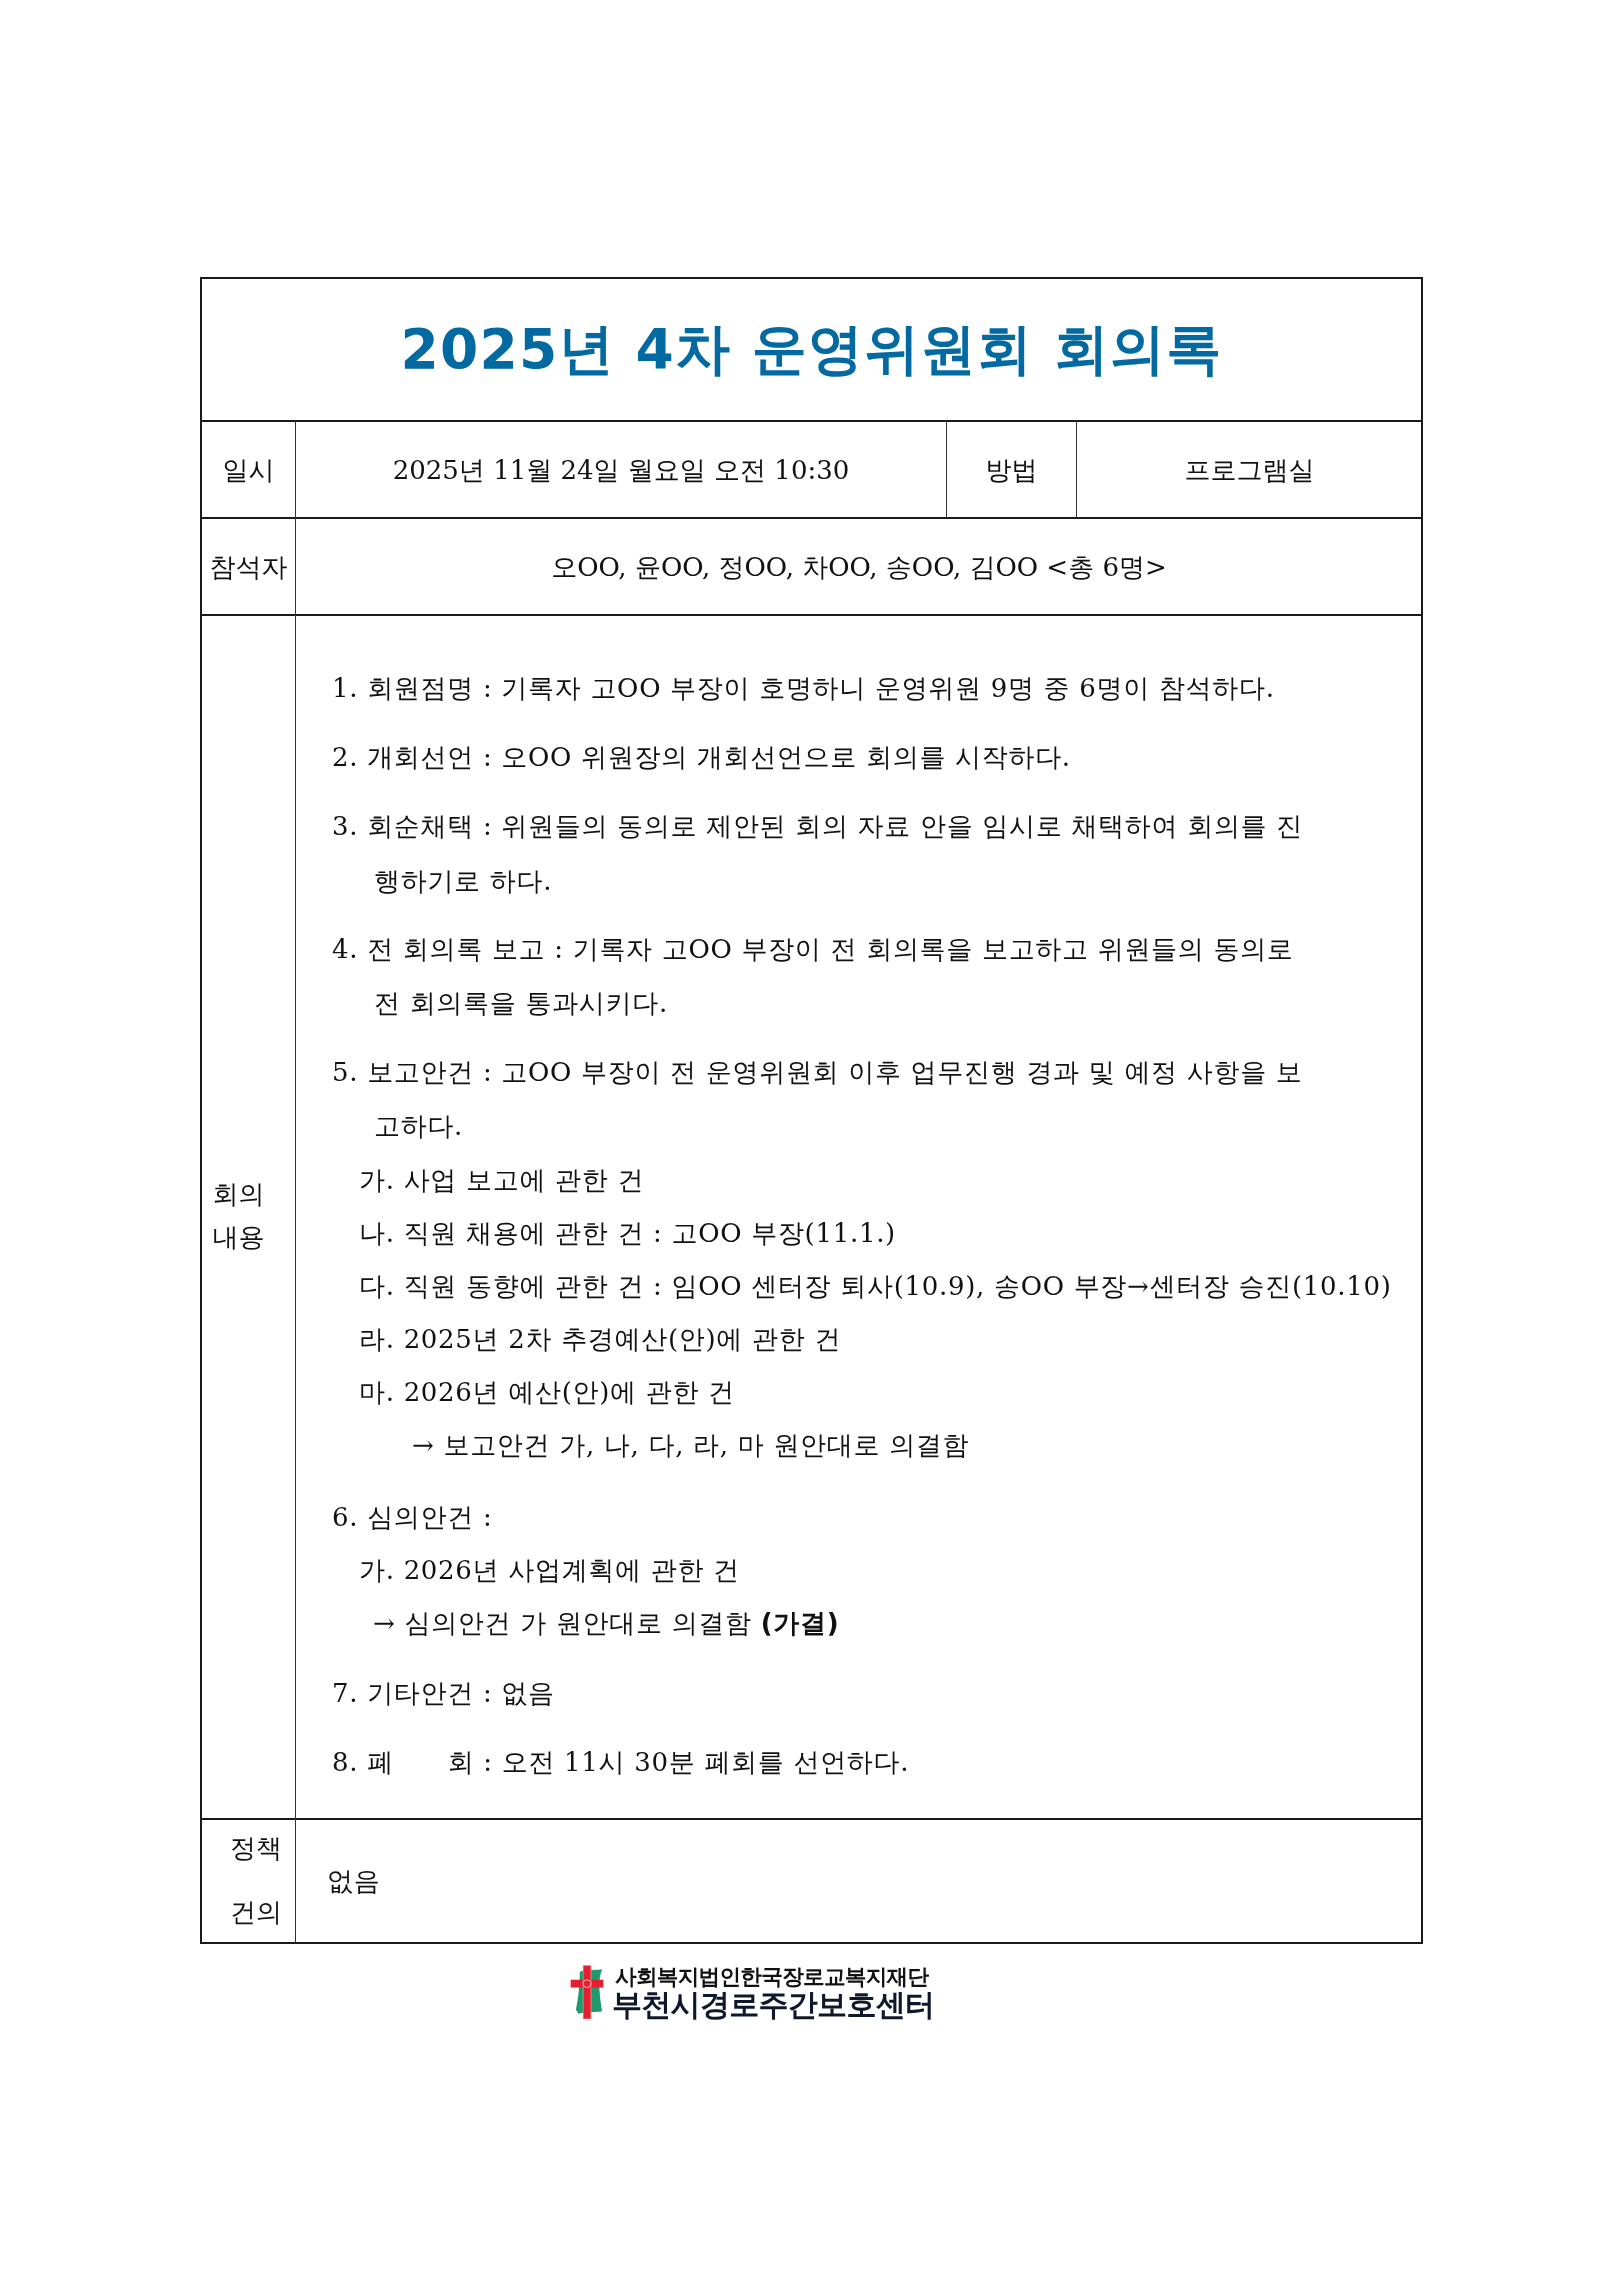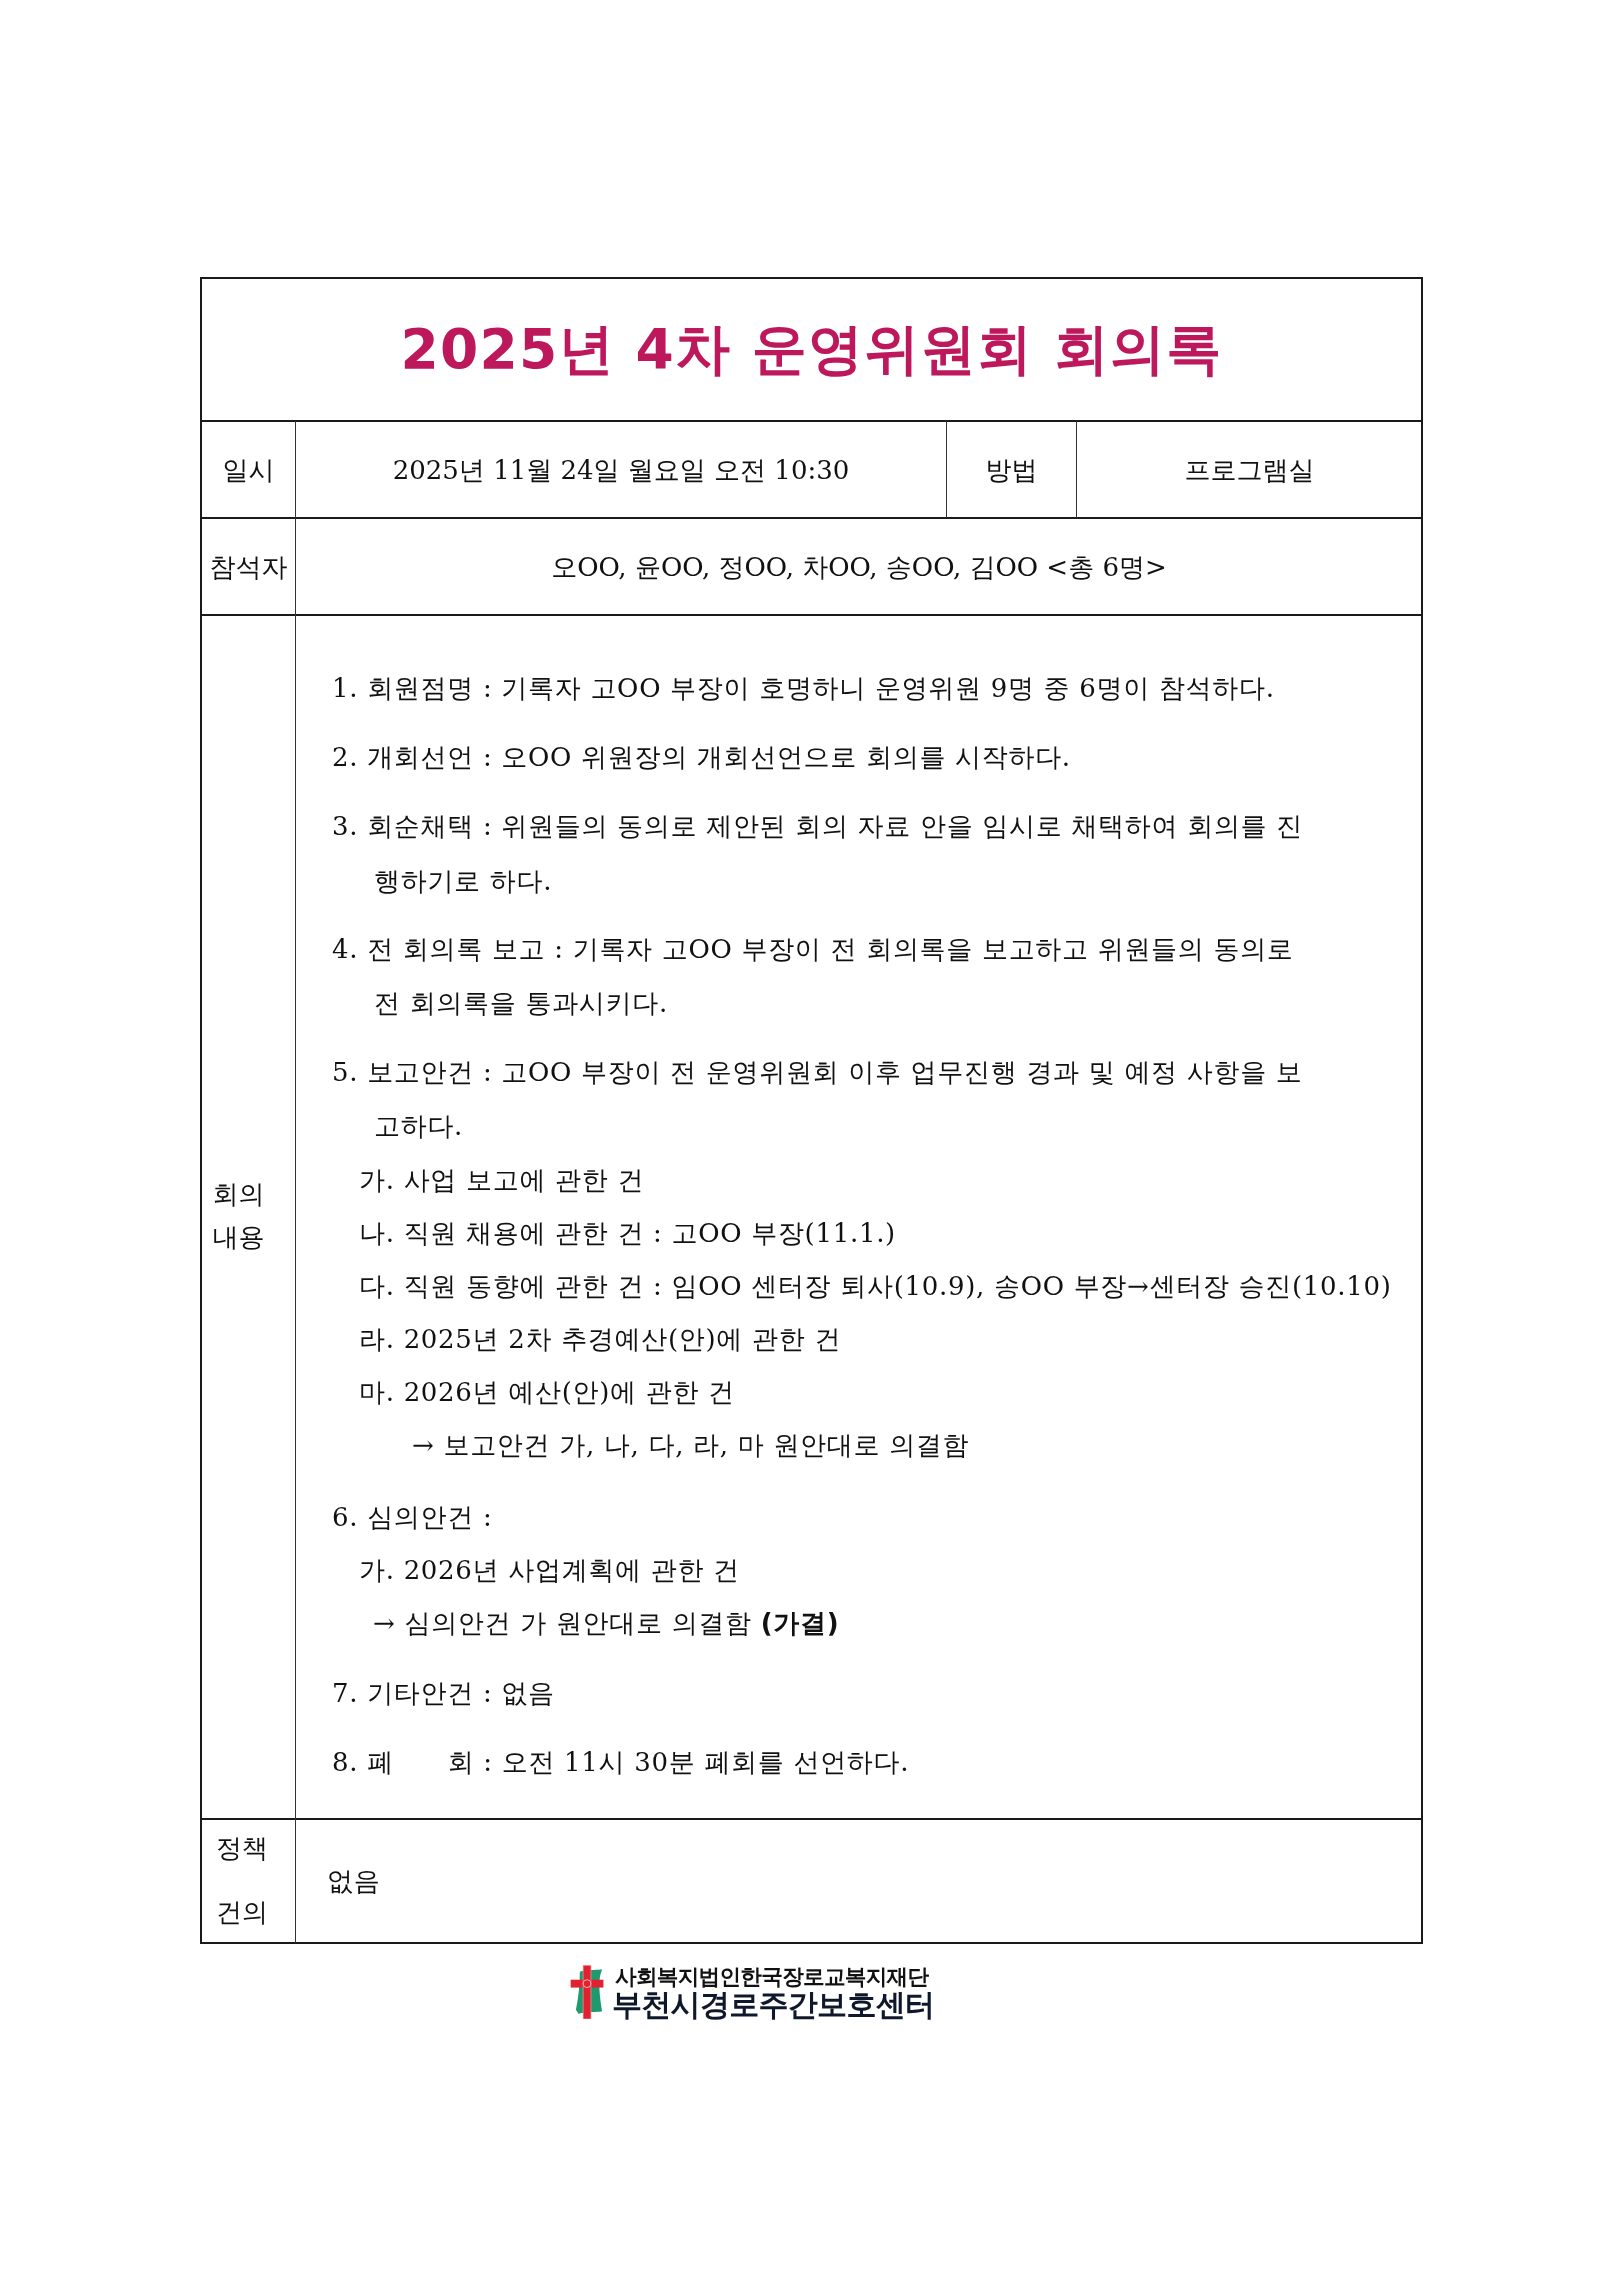--- a/index.html
+++ b/index.html
@@ -7,21 +7,21 @@
          font-family:"DejaVu Serif","Liberation Serif",serif; color:#111111; }
   .page { position:absolute; left:0; top:0; width:1623px; height:2295px; background:#ffffff; }
   .hline { position:absolute; height:2px; background:#1a1a1a; }
   .vline { position:absolute; width:2px; background:#1a1a1a; }
   .vthin { position:absolute; width:1.3px; background:#333333; }
   .cell-text { position:absolute; display:flex; align-items:center; justify-content:center;
                font-size:26px; white-space:nowrap; line-height:1; }
   .title { position:absolute; left:201px; top:278px; width:1221px; height:143px;
            display:flex; align-items:center; justify-content:center;
            font-family:"DejaVu Sans","Liberation Sans",sans-serif; font-weight:bold;
-           font-size:55px; letter-spacing:1.3px; color:#be185d; }
+           font-size:55px; letter-spacing:1.3px; color:#0369a1; }
   .label-stack { position:absolute; display:flex; flex-direction:column; align-items:center;
                  justify-content:center; font-size:26px; line-height:43px; }
   .line { position:absolute; font-size:26px; white-space:nowrap; line-height:1;
           transform:translateY(-50%); letter-spacing:0.7px; }
   .bold { font-weight:bold; font-family:"DejaVu Sans","Liberation Sans",sans-serif; }
   .logo { position:absolute; left:568px; top:1964px; width:419px; height:55px; }
   .logo-text-1 { position:absolute; left:47px; top:0px; font-family:"DejaVu Sans","Liberation Sans",sans-serif;
                  font-weight:bold; font-size:21.6px; line-height:25px; letter-spacing:-0.7px; color:#111; white-space:nowrap; }
   .logo-text-2 { position:absolute; left:44px; top:23.6px; font-family:"DejaVu Sans","Liberation Sans",sans-serif;
                  font-weight:bold; font-size:30px; line-height:33px; letter-spacing:-0.7px; color:#0f172a; white-space:nowrap; }
@@ -76,21 +76,21 @@
     <div class="line" style="left:332px; top:1517px;">6. 심의안건 :</div>
     <div class="line" style="left:359px; top:1570px;">가. 2026년 사업계획에 관한 건</div>
     <div class="line" style="left:373px; top:1623px;">
       <span>→ 심의안건 가 원안대로 의결함</span>
       <span class="bold">(가결)</span>
     </div>
     <div class="line" style="left:332px; top:1693px;">7. 기타안건 : 없음</div>
     <div class="line" style="left:332px; top:1762px; white-space:pre;">8. 폐      회 : 오전 11시 30분 폐회를 선언하다.</div>
   </div>
 
-  <div class="label-stack" style="left:201px; top:1818px; width:82px; height:124px;gap:21px;">
+  <div class="label-stack" style="left:215px; top:1818px; width:82px; height:124px;gap:21px;">
     <span>정책</span>
     <span>건의</span>
   </div>
   <div class="line" style="left:327px; top:1881px;">없음</div>
 
   <div class="logo">
     <svg width="42" height="55" viewBox="0 0 64 84" style="position:absolute; left:0; top:0;">
       <path d="M18 12 C26 8 40 10 52 8 L50 14 C46 26 48 48 52 72 C44 74 30 72 16 76 L12 70 C16 52 18 30 18 12 Z" fill="#1E9A6C"></path>
       <rect x="23" y="2" width="12" height="82" fill="#E3202F"></rect>
       <rect x="4" y="24" width="50" height="12" fill="#E3202F"></rect>

